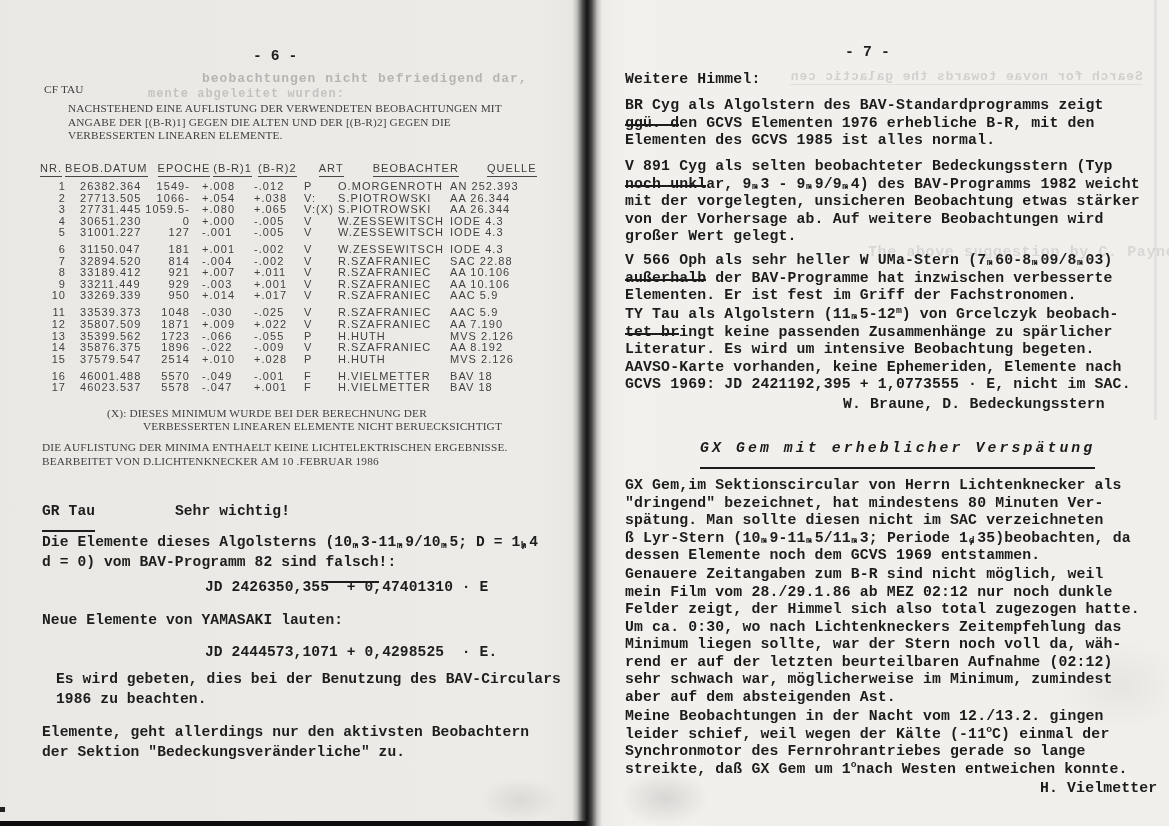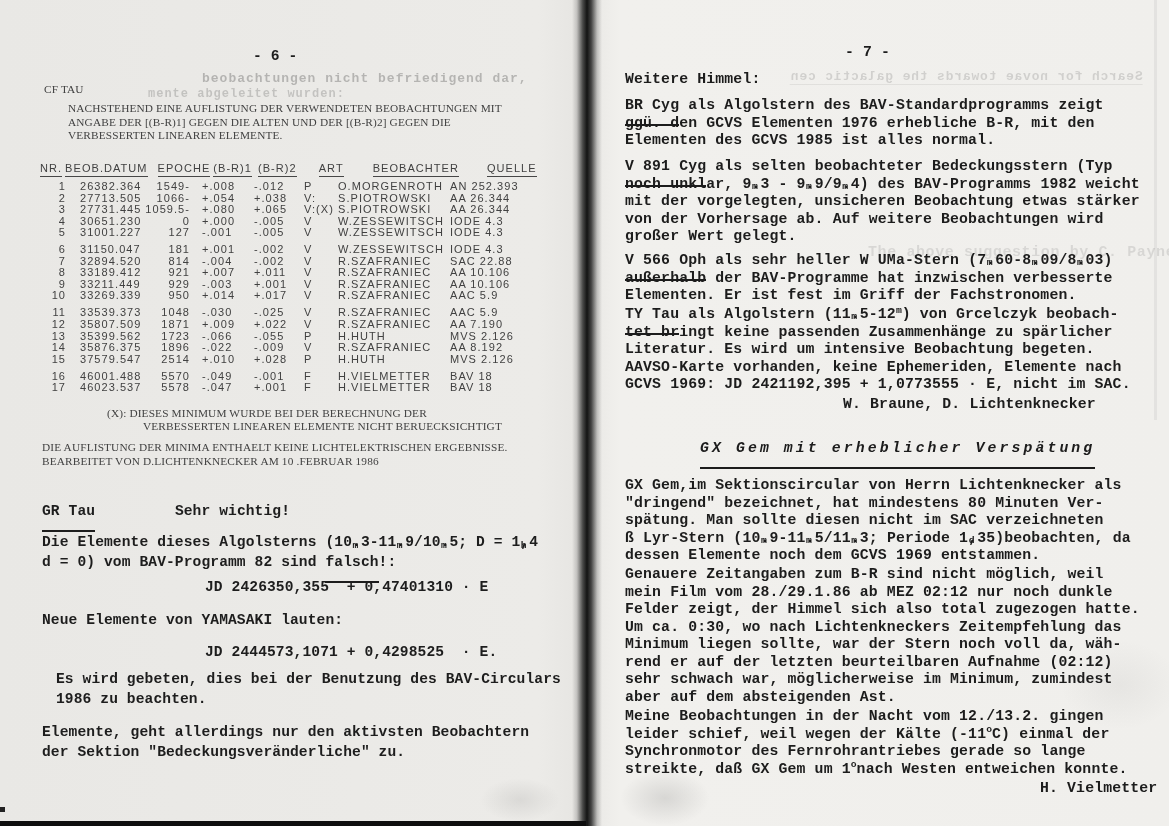--- a/index.html
+++ b/index.html
@@ -108,21 +108,21 @@
     <div class="blk tw-r" style="left:625px;top:71px;">Weitere Himmel:</div>
 
     <div class="blk tw-r" style="left:625px;top:97px;"><div class="ln"><span class="ul">BR Cyg</span> als Algolstern des BAV-Standardprogramms zeigt</div><div class="ln">ggü. den GCVS Elementen 1976 erhebliche B-R, mit den</div><div class="ln">Elementen des GCVS 1985 ist alles normal.</div></div>
 
     <div class="blk tw-r" style="left:625px;top:158px;"><div class="ln"><span class="ul">V 891 Cyg</span> als selten beobachteter Bedeckungsstern (Typ</div><div class="ln">noch unklar, 9<span class="ov"><span class="t">m</span>.</span>3 - 9<span class="ov"><span class="t">m</span>.</span>9/9<span class="ov"><span class="t">m</span>.</span>4) des BAV-Programms 1982 weicht</div><div class="ln">mit der vorgelegten, unsicheren Beobachtung etwas stärker</div><div class="ln">von der Vorhersage ab. Auf weitere Beobachtungen wird</div><div class="ln">großer Wert gelegt.</div></div>
 
     <div class="blk tw-r" style="left:625px;top:252px;"><div class="ln"><span class="ul">V 566 Oph</span> als sehr heller W UMa-Stern (7<span class="ov"><span class="t">m</span>.</span>60-8<span class="ov"><span class="t">m</span>.</span>09/8<span class="ov"><span class="t">m</span>.</span>03)</div><div class="ln">außerhalb der BAV-Programme hat inzwischen verbesserte</div><div class="ln">Elementen. Er ist fest im Griff der Fachstronomen.</div></div>
 
     <div class="blk tw-r" style="left:625px;top:306px;"><div class="ln"><span class="ul">TY Tau</span> als Algolstern (11<span class="ov"><span class="t">m</span>.</span>5-12<span class="sup">m</span>) von Grcelczyk beobach-</div><div class="ln">tet bringt keine passenden Zusammenhänge zu spärlicher</div><div class="ln">Literatur. Es wird um intensive Beobachtung begeten.</div><div class="ln">AAVSO-Karte vorhanden, keine Ephemeriden, Elemente nach</div><div class="ln">GCVS 1969: JD 2421192,395 + 1,0773555 · E, nicht im SAC.</div></div>
 
-    <div class="blk tw-r" style="left:843px;top:396px;">W. Braune, D. Lichtenknecker</div>
+    <div class="blk tw-r" style="left:843px;top:396px;">W. Braune, D. Bedeckungsstern</div>
 
     <div class="blk tw-r" style="left:700px;top:440px;letter-spacing:3.1px;font-style:italic;"><div class="ln"><span class="ul">GX Gem mit erheblicher Verspätung</span></div></div>
 
     <div class="blk tw-r" style="left:625px;top:477px;"><div class="ln">GX Gem,im Sektionscircular von Herrn Lichtenknecker als</div><div class="ln">"dringend" bezeichnet, hat mindestens 80 Minuten Ver-</div><div class="ln">spätung. Man sollte diesen nicht im SAC verzeichneten</div><div class="ln">ß Lyr-Stern (10<span class="ov"><span class="t">m</span>.</span>9-11<span class="ov"><span class="t">m</span>.</span>5/11<span class="ov"><span class="t">m</span>.</span>3; Periode 1<span class="ov"><span class="t">d</span>,</span>35)beobachten, da</div><div class="ln">dessen Elemente noch dem GCVS 1969 entstammen.</div></div>
 
     <div class="blk tw-r" style="left:625px;top:566px;"><div class="ln">Genauere Zeitangaben zum B-R sind nicht möglich, weil</div><div class="ln">mein Film vom 28./29.1.86 ab MEZ 02:12 nur noch dunkle</div><div class="ln">Felder zeigt, der Himmel sich also total zugezogen hatte.</div><div class="ln">Um ca. 0:30, wo nach Lichtenkneckers Zeitempfehlung das</div><div class="ln">Minimum liegen sollte, war der Stern noch voll da, wäh-</div><div class="ln">rend er auf der letzten beurteilbaren Aufnahme (02:12)</div><div class="ln">sehr schwach war, möglicherweise im Minimum, zumindest</div><div class="ln">aber auf dem absteigenden Ast.</div></div>
 
     <div class="blk tw-r" style="left:625px;top:708px;"><div class="ln">Meine Beobachtungen in der Nacht vom 12./13.2. gingen</div><div class="ln">leider schief, weil wegen der Kälte (-11<span class="sup">o</span>C) einmal der</div><div class="ln">Synchronmotor des Fernrohrantriebes gerade so lange</div><div class="ln">streikte, daß GX Gem um 1<span class="sup">o</span>nach Westen entweichen konnte.</div></div>
 
     <div class="blk tw-r" style="left:1040px;top:780px;">H. Vielmetter</div>

